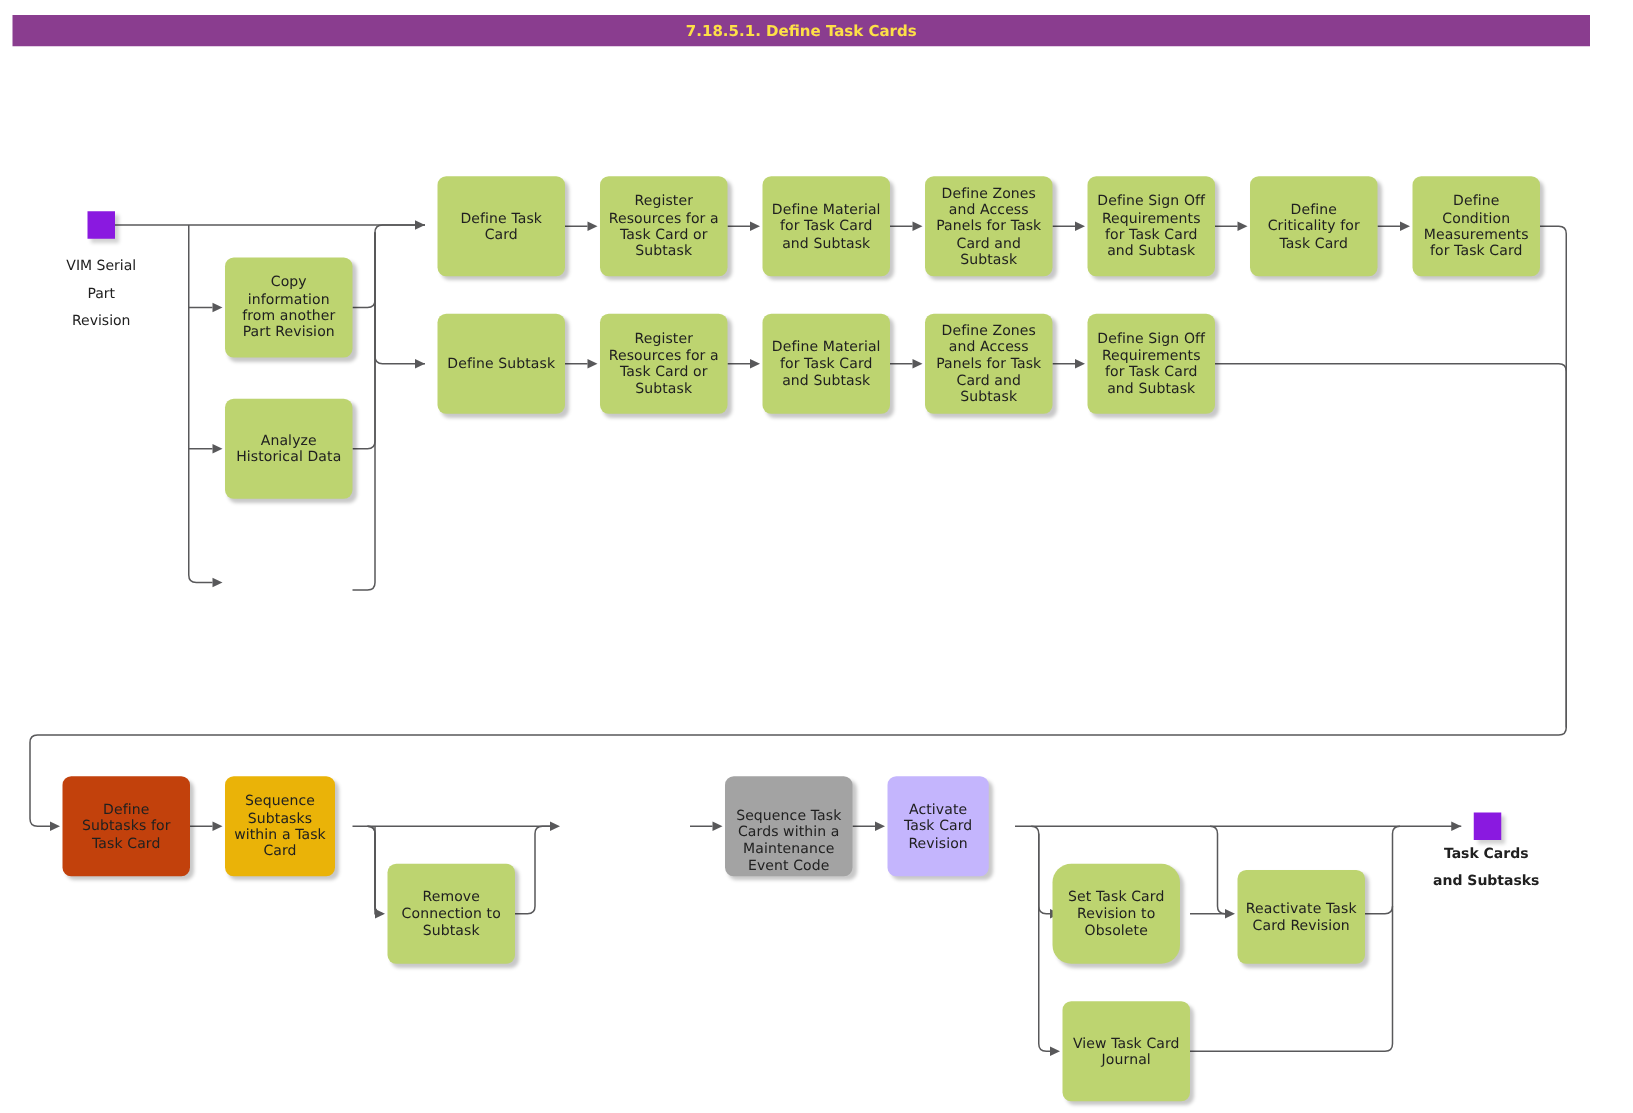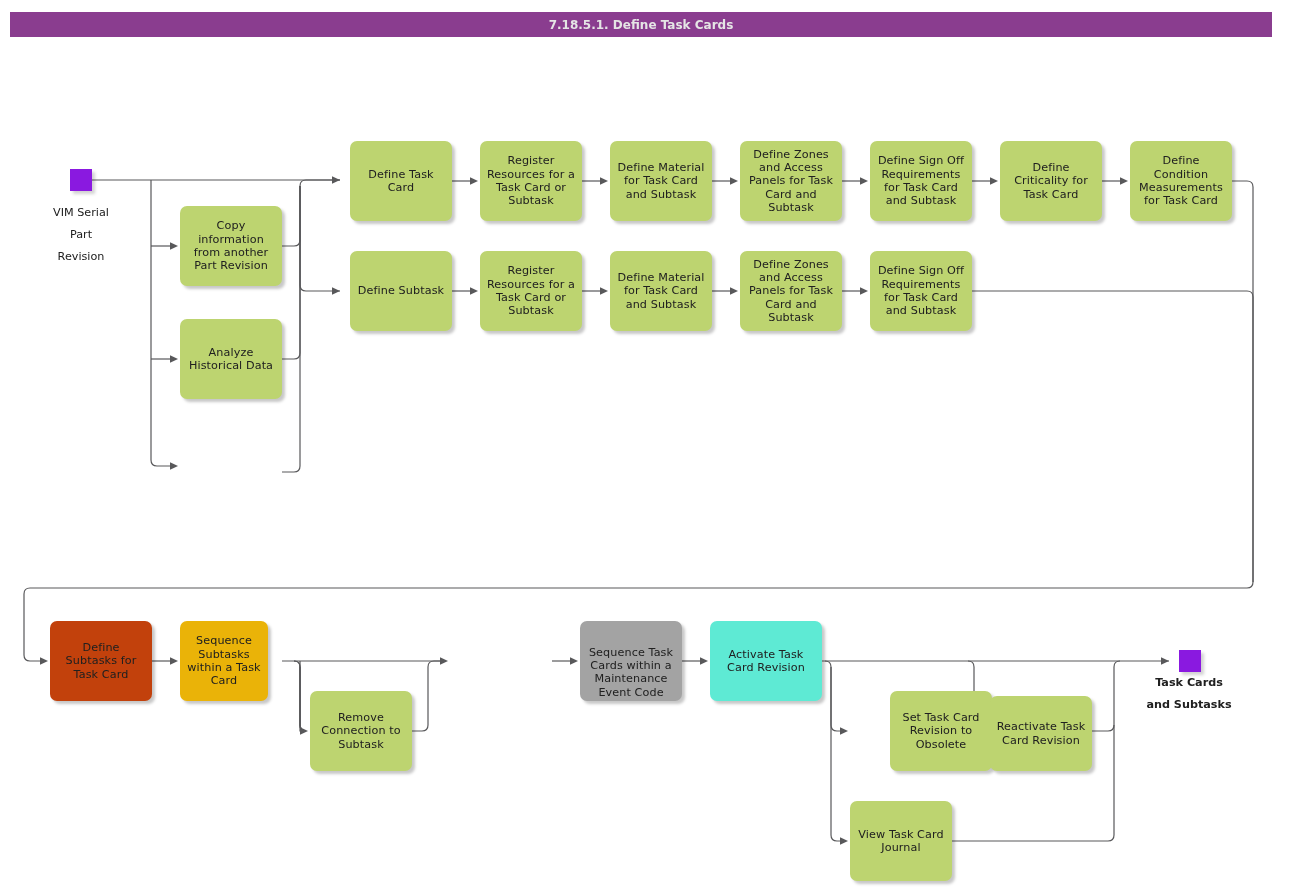--- a/index.html
+++ b/index.html
@@ -15,21 +15,21 @@
     background: #ffffff;
     overflow: hidden;
   }
   #title-bar {
     position: absolute;
     left: 10px;
     top: 12px;
     width: 1262px;
     height: 25px;
     background: #8a3d8f;
-    color: #e5e5e5;
+    color: #fde047;
     font-size: 12px;
     font-weight: bold;
     display: flex;
     align-items: center;
     justify-content: center;
     letter-spacing: 0px;
   }
   .node {
     position: absolute;
     background: #bdd470;
@@ -233,24 +233,24 @@
     </div>
     <div class="node" style="left: 180px; top: 621px; width: 88px; height: 80px; background: #eab308;">
       <span>Sequence Subtasks within a Task Card</span>
     </div>
     <div class="node" style="left: 310px; top: 691px; width: 102px; height: 80px; background: rgb(189, 212, 112);">
       <span>Remove Connection to Subtask</span>
     </div>
     <div class="node" style="left: 580px; top: 621px; width: 102px; height: 80px; background: #a3a3a3; align-items: flex-end;">
       <span>Sequence Task Cards within a Maintenance Event Code</span>
     </div>
-    <div class="node" style="left: 710px; top: 621px; width: 112px; height: 80px; background: #5eead4;">
+    <div class="node" style="left: 710px; top: 621px; width: 81px; height: 80px; background: #c4b5fd;">
       <span>Activate Task Card Revision</span>
     </div>
-    <div class="node" style="left: 890px; top: 691px; width: 102px; height: 80px; background: rgb(189, 212, 112);">
+    <div class="node" style="left: 842px; top: 691px; width: 102px; height: 80px; background: rgb(189, 212, 112); border-radius: 15px;">
       <span>Set Task Card Revision to Obsolete</span>
     </div>
     <div class="node" style="left: 990px; top: 696px; width: 102px; height: 75px; background: rgb(189, 212, 112);">
       <span>Reactivate Task Card Revision</span>
     </div>
     <div class="node" style="left: 850px; top: 801px; width: 102px; height: 80px; background: rgb(189, 212, 112);">
       <span>View Task Card Journal</span>
     </div>
   </div>
 

